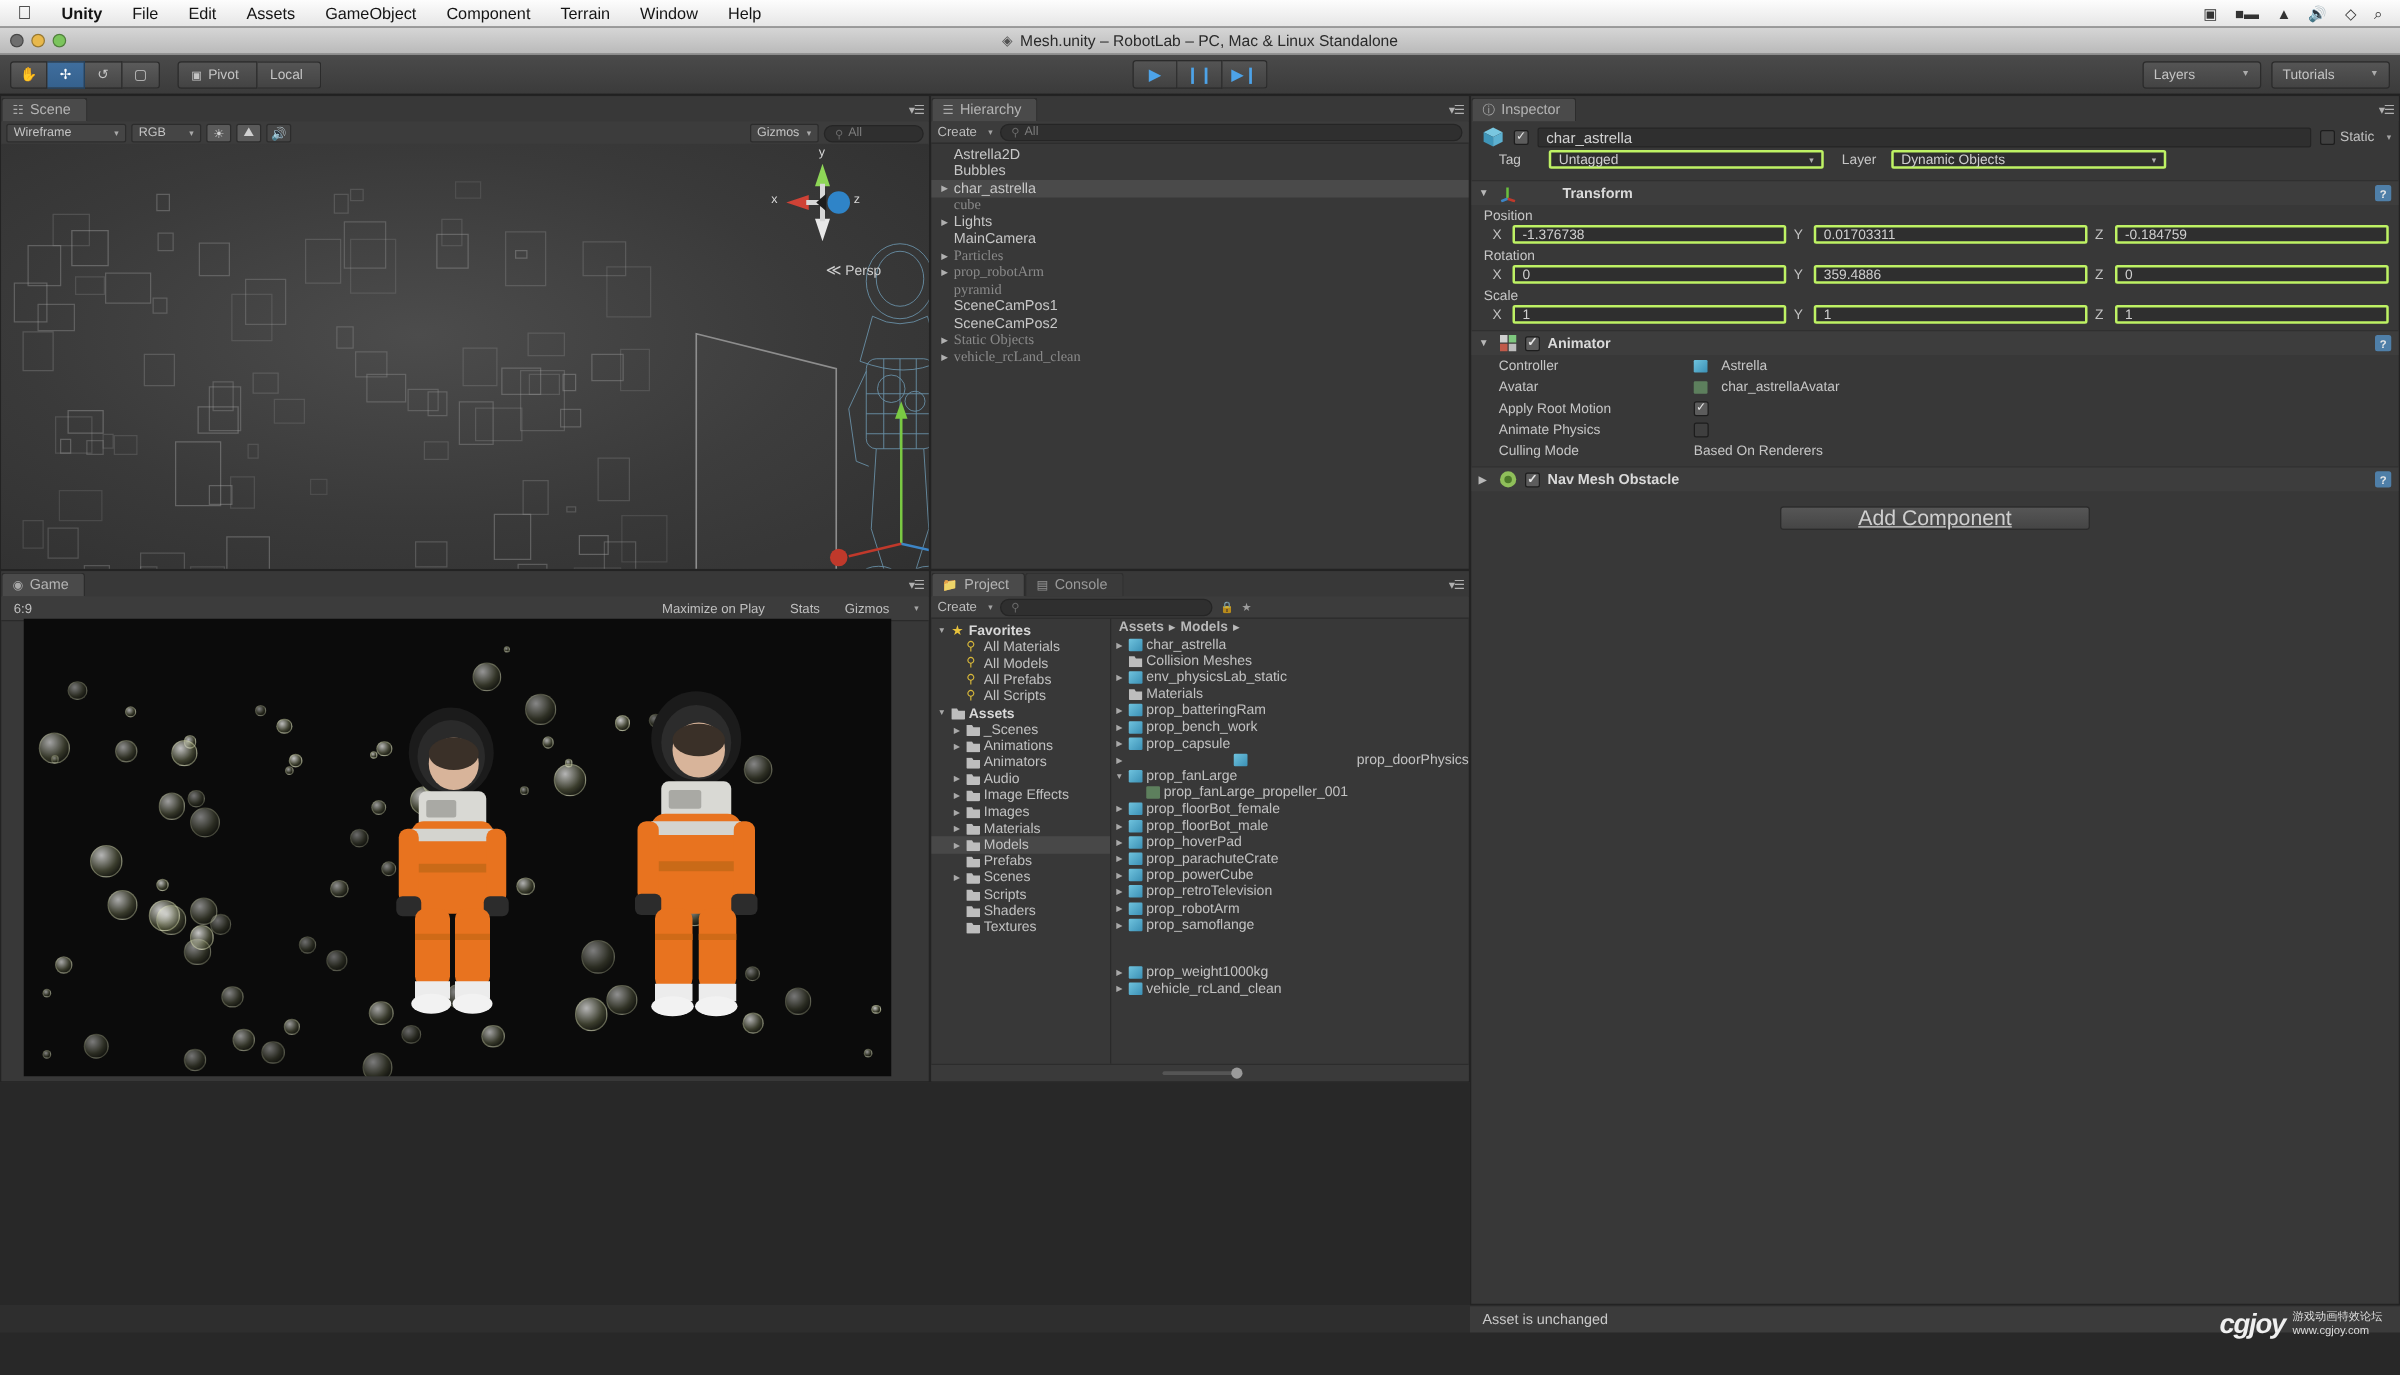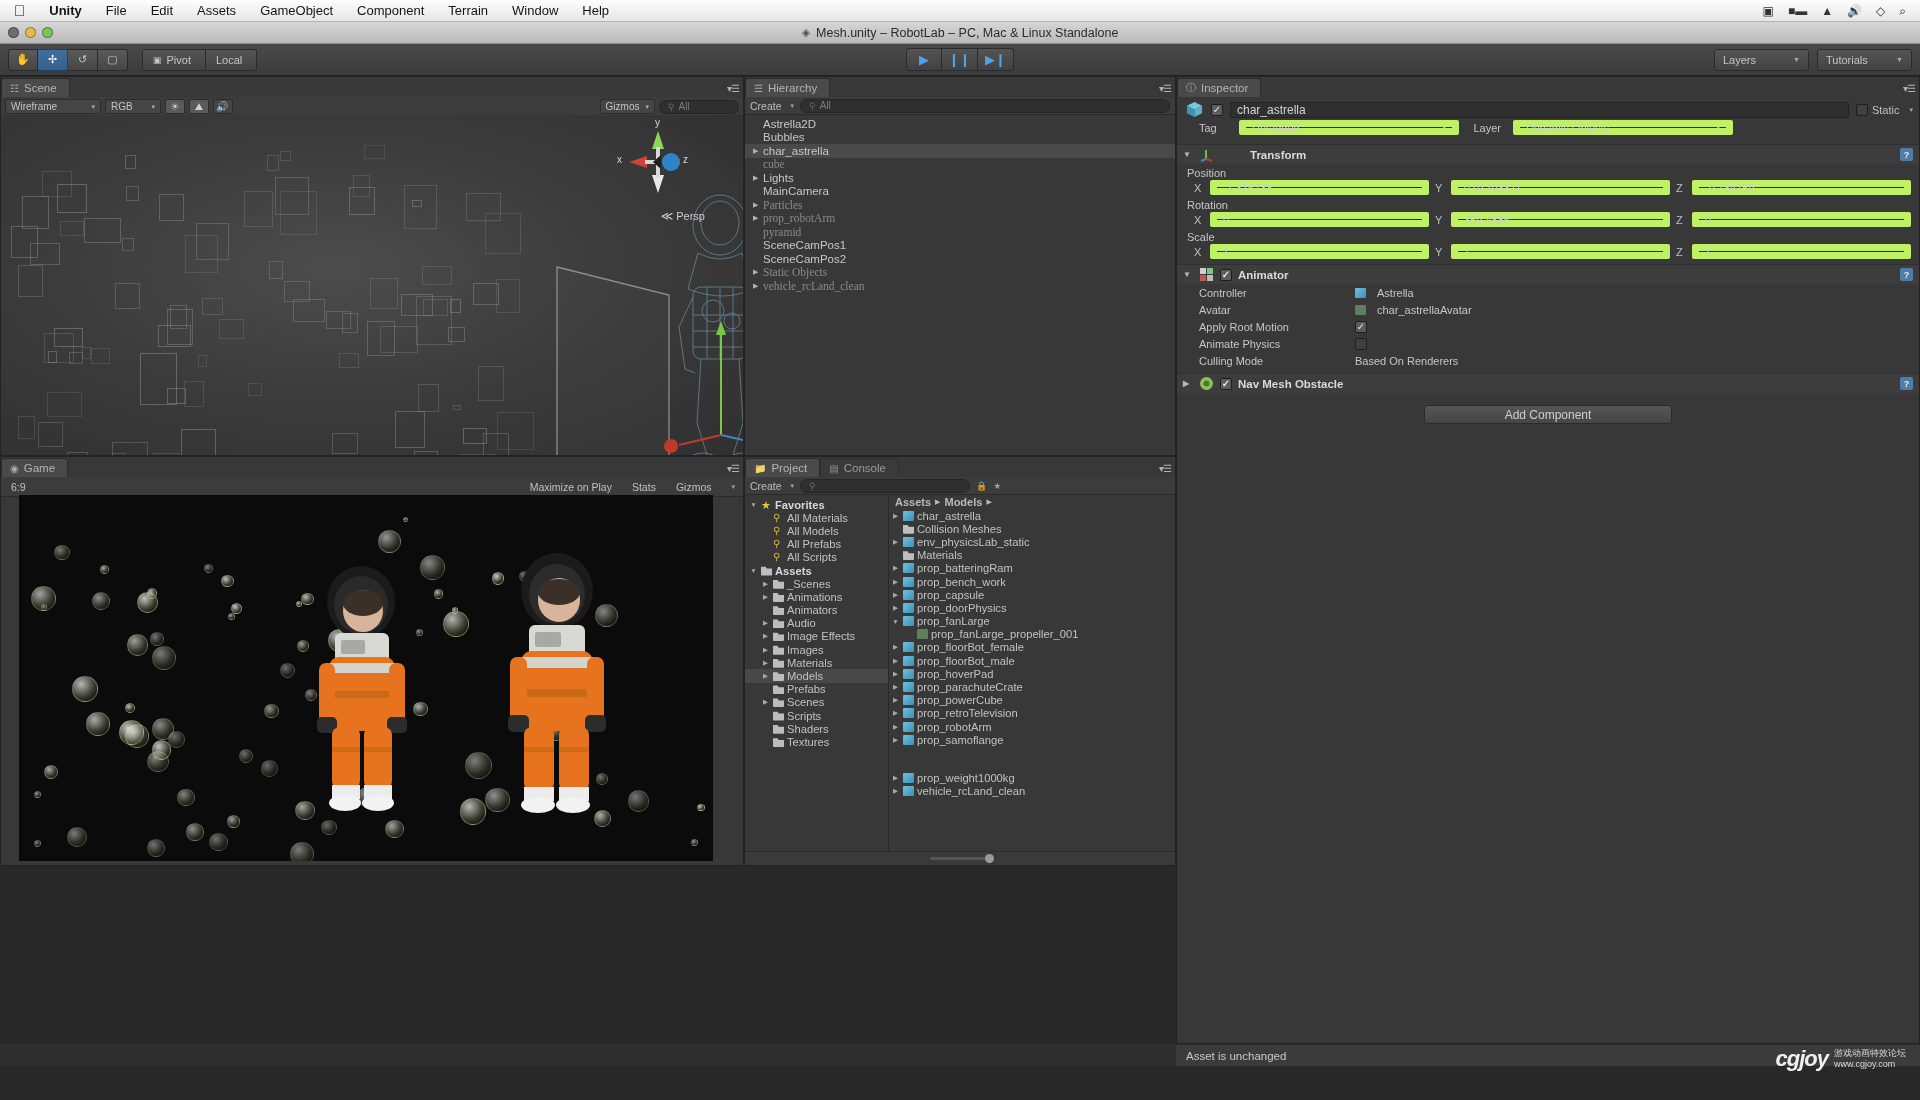--- a/index.html
+++ b/index.html
@@ -141,38 +141,38 @@
   .insp-head { height:22px; display:flex; align-items:center; gap:7px; padding:3px 6px 0 8px; }
   .cube-ico { width:19px; height:19px; flex:none; }
   .chk { width:12px; height:12px; border:1px solid #1d1d1d; background:#5c5c5c; border-radius:2px;
     display:inline-flex; align-items:center; justify-content:center; color:#e6e6e6; font-size:10px; line-height:1; flex:none; }
   .name-field { flex:1; height:16px; background:#2f2f2f; border:1px solid #242424; border-radius:2px;
     color:#d4d4d4; font-size:12px; display:flex; align-items:center; padding:0 6px; }
   .static-row { display:flex; align-items:center; gap:4px; font-size:11px; color:#c0c0c0; }
 
   .prop-row { height:17px; display:flex; align-items:center; padding:0 6px 0 22px; font-size:11px; color:#c6c6c6; gap:6px; }
   .prop-lbl { width:150px; flex:none; }
-  .field { height:15px; background:#2f2f2f; border:7px solid #bef264; border-radius:2px;
+  .field { height:15px; background:#2f2f2f; border:2px solid #bef264; border-radius:2px;
     color:#cfcfcf; font-size:11px; display:flex; align-items:center; padding:0 6px;text-align:right; }
 
   .comp-head { height:20px; display:flex; align-items:center; gap:6px; padding:0 6px 0 6px;
     background:#3d3d3d; border-top:1px solid #303030; font-size:11.5px; color:#dadada; font-weight:bold; }
   .foldarrow { font-size:8px; color:#b8b8b8; width:10px; flex:none; }
   .help-ico { margin-left:auto; width:13px; height:13px; border-radius:2px; background:#4f7fa8; color:#eaeaea;
     font-size:9px; display:flex; align-items:center; justify-content:center; flex:none; }
 
   .section-lbl { font-size:11px; color:#c6c6c6; padding:2px 0 0 10px; height:15px; display:flex; align-items:center; }
   .xyz-row { display:flex; align-items:center; padding:0 8px 0 14px; height:17px; gap:3px; }
   .ax { width:16px; font-size:11px; color:#c2c2c2; flex:none; text-align:left; padding-left:3px; }
   .xyz-row .field { flex:1; }
 
   .addcomp {
     margin:12px auto 0; width:248px; height:19px;
     background:linear-gradient(#565656,#454545); border:1px solid #2b2b2b; border-radius:3px;
-    display:flex; align-items:center; justify-content:center; font-size:12px; color:#cfcfcf;
+    display:flex; align-items:center; justify-content:center; font-size:17px; color:#cfcfcf;text-decoration:underline;
   }
 
   
   #proj { left:744px; top:456px; width:432px; height:410px; }
   .proj-body { position:absolute; left:0; top:38px; right:0; bottom:14px; display:flex; }
   .proj-left { width:144px; border-right:1px solid #2a2a2a; overflow:hidden; padding-top:3px; }
   .proj-right { flex:1; overflow:hidden; }
   .crumb { height:14px; display:flex; align-items:center; gap:4px; padding-left:6px; font-size:11px; color:#b9b9b9; }
   .prow { height:13.2px; display:flex; align-items:center; font-size:11.2px; color:#c2c2c2; gap:3px; }
   .prow.sel { background:#484848; }
@@ -948,21 +948,21 @@
             <div class="prow" style="padding-left: 2px;">
               <span class="arw">▶</span>
               <span class="ic ic-mesh"></span>
               <span>prop_bench_work</span>
             </div>
             <div class="prow" style="padding-left: 2px;">
               <span class="arw">▶</span>
               <span class="ic ic-mesh"></span>
               <span>prop_capsule</span>
             </div>
-            <div class="prow" style="padding-left: 2px;">
+            <div class="prow" style="padding-left: 2px; justify-content: space-between;">
               <span class="arw">▶</span>
               <span class="ic ic-mesh"></span>
               <span>prop_doorPhysics</span>
             </div>
             <div class="prow" style="padding-left: 2px;">
               <span class="arw">▼</span>
               <span class="ic ic-mesh"></span>
               <span>prop_fanLarge</span>
             </div>
             <div class="prow" style="padding-left: 16px;">

